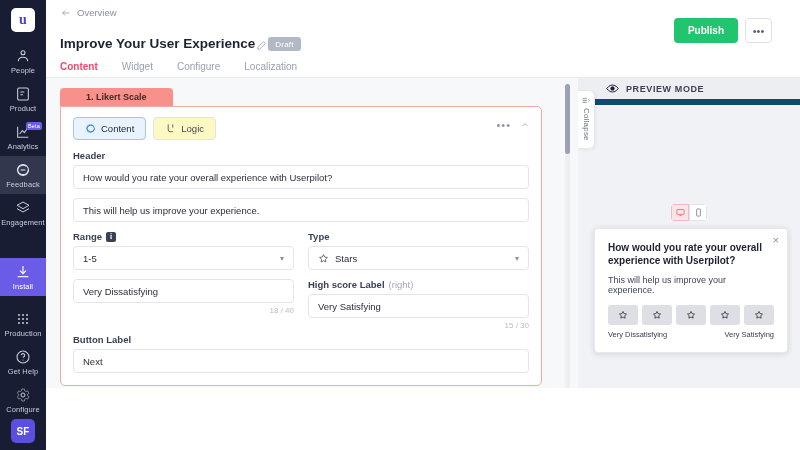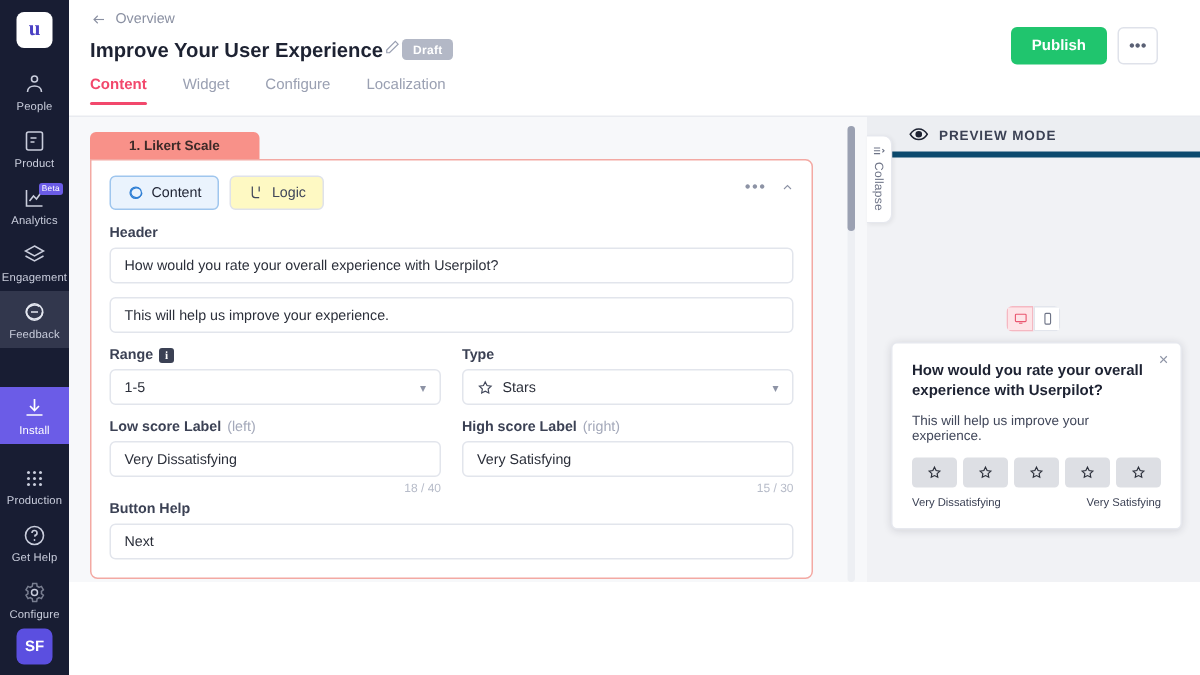--- a/index.html
+++ b/index.html
@@ -58,25 +58,25 @@
   .main { flex: 1 1 auto; height: 388px; display: flex; flex-direction: column; min-width: 0; }
 
   .topbar {
     height: 78px; background: #fff; border-bottom: 1px solid #e9ebf0;
     padding: 7px 14px 0 14px; position: relative; flex: 0 0 78px;
   }
   .breadcrumb {
     display: flex; align-items: center; gap: 5px;
     color: #8a90a2; font-size: 9.5px;
   }
-  .title-row { display: flex; align-items: flex-start; gap: 1px; margin-top: 8px; }
+  .title-row { display: flex; align-items: flex-end; gap: 1px; margin-top: 18px; }
   .page-title { font-size: 13.5px; font-weight: bold; color: #1d2232; }
   .pencil { color: #9aa0b2; }
   .draft-badge {
-    background: #b3b8c6; color: #fff; font-size: 8px; font-weight: bold;
+    background: #b3b8c6; color: #fff; font-size: 8px; font-weight: normal;
     border-radius: 3px; padding: 2.5px 7px; letter-spacing: .2px;
   }
   .tabs { display: flex; gap: 24px; margin-top: 10px; }
   .tab { font-size: 10px; color: #9aa0b2; padding-bottom: 7px; position: relative; }
   .tab.active { color: #f2486c; font-weight: bold; }
   .tab.active::after {
     content: ""; position: absolute; left: 0; right: 0; bottom: -1px;
     height: 2.5px; background: #f2486c; border-radius: 2px;
   }
   .topbar-actions { position: absolute; right: 28px; top: 18px; display: flex; gap: 7px; }
@@ -167,21 +167,21 @@
   .scroll-col {
     width: 22px; flex: 0 0 22px; background: #f7f8fa;
     position: relative; display: flex; justify-content: center; padding-top: 6px;
   }
   .scroll-track { width: 5px; background: #edeff3; border-radius: 3px; height: 100%; }
   .scroll-thumb { width: 5px; background: #9ba1b2; border-radius: 3px; height: 70px; }
 
   
   .preview { flex: 1 1 auto; background: #f1f2f5; position: relative; min-width: 0; }
   .preview-head {
-    height: 27px; background: #eceef2; border-bottom: 4px solid #0c4a6e;
+    height: 27px; background: #eceef2; border-bottom: 6px solid #0c4a6e;
     display: flex; align-items: center; gap: 7px; padding-left: 28px;
     color: #3b4154; font-size: 9px; font-weight: bold; letter-spacing: .6px;
   }
   .device-toggle {
     position: absolute; left: 50%; transform: translateX(-50%); top: 126px;
     display: flex; border-radius: 4px; overflow: hidden;
   }
   .dev-btn {
     width: 18px; height: 17px; display: flex; align-items: center; justify-content: center;
     background: #fff; border: 1px solid #e2e5ec; cursor: pointer; color: #6e7487;
@@ -241,40 +241,40 @@
     <span class="beta-badge">Beta</span>
     <span class="ico">
       <svg width="16" height="16" viewBox="0 0 24 24" fill="none" stroke="#c9cddc" stroke-width="1.6">
         <path d="M4 4v16h16"></path>
           <path d="M7 15l4-5 3 3 5-7"></path>
       </svg>
     </span>
     <span class="lbl">Analytics</span>
   </div>
 
-  <div class="nav-item">
-    <span class="ico">
-      <svg width="16" height="16" viewBox="0 0 24 24" fill="none" stroke="#c9cddc" stroke-width="1.5">
-        <path d="M12 3l9 5-9 5-9-5 9-5z"></path>
-          <path d="M3 13l9 5 9-5"></path>
-      </svg>
-    </span>
-    <span class="lbl">Engagement</span>
-  </div>
-
   <div class="nav-item active-dark">
     <span class="ico">
       <svg width="16" height="16" viewBox="0 0 24 24" fill="none" stroke="#e4e7f0" stroke-width="1.6">
         <path d="M20 12a8 7 0 1 1-3-5.5"></path>
           <path d="M8.5 12h7"></path>
           <path d="M17 4v5h5" opacity="0"></path>
         <circle cx="12" cy="12" r="8.2"></circle>
       </svg>
     </span>
     <span class="lbl">Feedback</span>
+  </div>
+
+  <div class="nav-item">
+    <span class="ico">
+      <svg width="16" height="16" viewBox="0 0 24 24" fill="none" stroke="#c9cddc" stroke-width="1.5">
+        <path d="M12 3l9 5-9 5-9-5 9-5z"></path>
+          <path d="M3 13l9 5 9-5"></path>
+      </svg>
+    </span>
+    <span class="lbl">Engagement</span>
   </div>
 
   <div style="height:26px"></div>
 
   <div class="nav-item install">
     <span class="ico">
       <svg width="16" height="16" viewBox="0 0 24 24" fill="none" stroke="#ffffff" stroke-width="1.7">
         <path d="M12 3v11"></path>
           <path d="M7.5 10L12 14.5 16.5 10"></path>
           <path d="M4 19h16"></path>
@@ -431,39 +431,35 @@
                   </span>
                   <span>Stars</span>
                 </span>
                 <span class="caret">▾</span>
               </div>
             </div>
           </div>
 
           <div class="two-col">
             <div>
-              <div class="fld-label">
-                <span>Low score Label</span>
-                <span class="sub">(left)</span>
-              </div>
               <div class="input">Very Dissatisfying</div>
               <div class="counter">18 / 40</div>
             </div>
             <div>
               <div class="fld-label">
                 <span>High score Label</span>
                 <span class="sub">(right)</span>
               </div>
               <div class="input">Very Satisfying</div>
               <div class="counter">15 / 30</div>
             </div>
           </div>
 
           <div class="fld-label">
-            <span>Button Help</span>
+            <span>Button Label</span>
           </div>
           <div class="input" style="margin-bottom:0">Next</div>
 
         </div>
       </div>
 
       <div class="qcard-wrap">
         <div class="qtab opentext">2. Open Text</div>
         <div class="qcard opentext">
 

